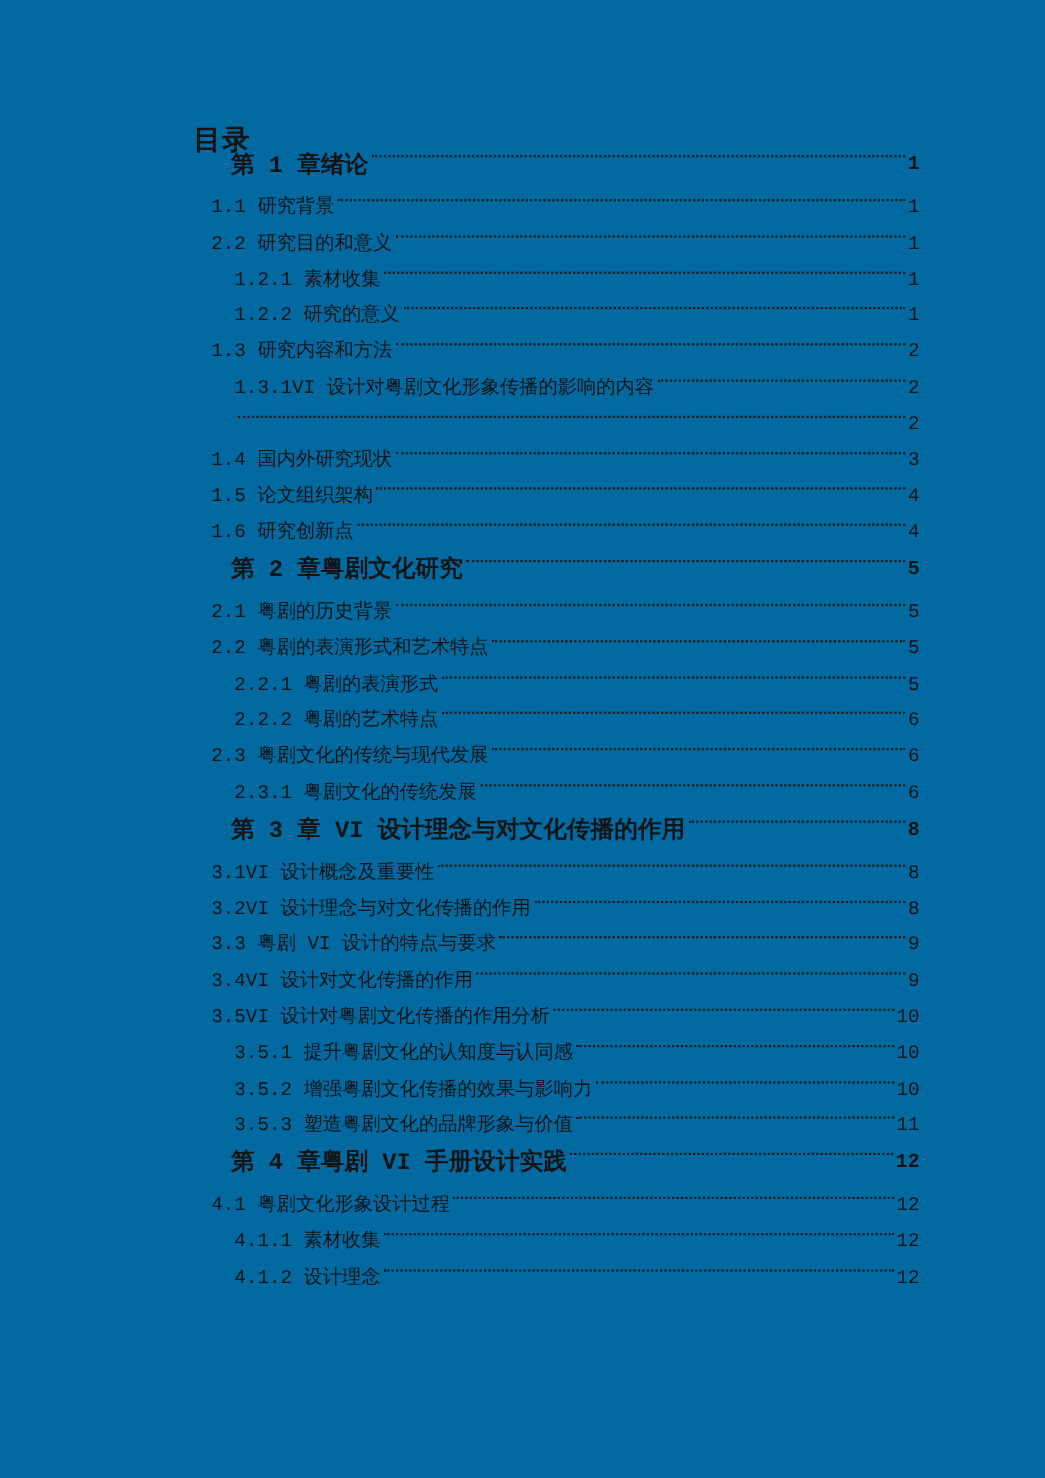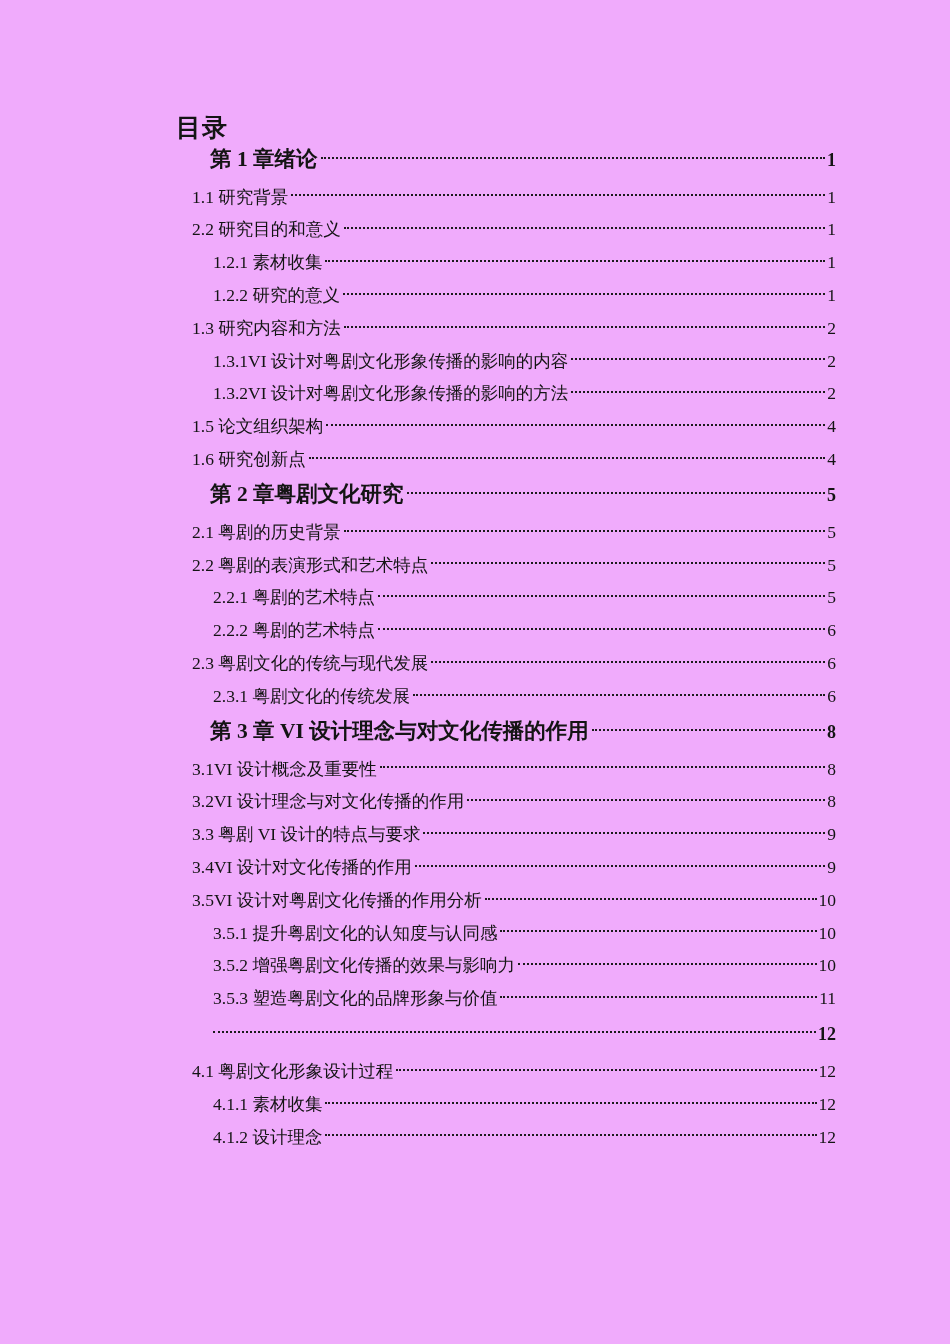--- a/index.html
+++ b/index.html
@@ -13,41 +13,42 @@
     position: relative;
     overflow: hidden;
     font-family: "Liberation Serif", "DejaVu Serif", serif;
     color: #141414;
   }
   .doc-page {
     position: absolute;
     left: 0; top: 0;
     width: 950px;
     height: 1344px;
-    background: #f0abfc;
+    background: #0369a1;
   }
   .content {
     position: absolute;
     left: 176px;
     top: 114px;
     width: 660px;
   }
   .toc-title {
     font-size: 25px;
     line-height: 27px;
     font-weight: 700;
     letter-spacing: 1px;
   }
   .toc-list {
     margin-top: 0;
   }
   .toc-row {
     display: flex;
-    align-items: center;
+    align-items: flex-start;
     height: 32.8px;
+    font-family: Liberation Mono, monospace;
   }
   .toc-label {
     white-space: pre;
     line-height: 1;
     flex: 0 0 auto;
   }
   .toc-leader {
     flex: 1 1 auto;
     min-width: 12px;
     border-bottom: 2px dotted #1b1b1b;
@@ -119,25 +120,29 @@
           <span class="toc-label">1.3 研究内容和方法</span>
           <span class="toc-leader"></span>
           <span class="toc-page">2</span>
         </div>
         <div class="toc-row level-3">
           <span class="toc-label">1.3.1VI 设计对粤剧文化形象传播的影响的内容</span>
           <span class="toc-leader"></span>
           <span class="toc-page">2</span>
         </div>
         <div class="toc-row level-3">
-          <span class="toc-label">1.3.2VI 设计对粤剧文化形象传播的影响的方法</span>
           <span class="toc-leader"></span>
           <span class="toc-page">2</span>
         </div>
         <div class="toc-row level-2">
+          <span class="toc-label">1.4 国内外研究现状</span>
+          <span class="toc-leader"></span>
+          <span class="toc-page">3</span>
+        </div>
+        <div class="toc-row level-2">
           <span class="toc-label">1.5 论文组织架构</span>
           <span class="toc-leader"></span>
           <span class="toc-page">4</span>
         </div>
         <div class="toc-row level-2">
           <span class="toc-label">1.6 研究创新点</span>
           <span class="toc-leader"></span>
           <span class="toc-page">4</span>
         </div>
         <div class="toc-row level-1">
@@ -149,21 +154,21 @@
           <span class="toc-label">2.1 粤剧的历史背景</span>
           <span class="toc-leader"></span>
           <span class="toc-page">5</span>
         </div>
         <div class="toc-row level-2">
           <span class="toc-label">2.2 粤剧的表演形式和艺术特点</span>
           <span class="toc-leader"></span>
           <span class="toc-page">5</span>
         </div>
         <div class="toc-row level-3">
-          <span class="toc-label">2.2.1 粤剧的艺术特点</span>
+          <span class="toc-label">2.2.1 粤剧的表演形式</span>
           <span class="toc-leader"></span>
           <span class="toc-page">5</span>
         </div>
         <div class="toc-row level-3">
           <span class="toc-label">2.2.2 粤剧的艺术特点</span>
           <span class="toc-leader"></span>
           <span class="toc-page">6</span>
         </div>
         <div class="toc-row level-2">
           <span class="toc-label">2.3 粤剧文化的传统与现代发展</span>
@@ -214,20 +219,21 @@
           <span class="toc-label">3.5.2 增强粤剧文化传播的效果与影响力</span>
           <span class="toc-leader"></span>
           <span class="toc-page">10</span>
         </div>
         <div class="toc-row level-3">
           <span class="toc-label">3.5.3 塑造粤剧文化的品牌形象与价值</span>
           <span class="toc-leader"></span>
           <span class="toc-page">11</span>
         </div>
         <div class="toc-row level-1">
+          <span class="toc-label">第 4 章粤剧 VI 手册设计实践</span>
           <span class="toc-leader"></span>
           <span class="toc-page">12</span>
         </div>
         <div class="toc-row level-2">
           <span class="toc-label">4.1 粤剧文化形象设计过程</span>
           <span class="toc-leader"></span>
           <span class="toc-page">12</span>
         </div>
         <div class="toc-row level-3">
           <span class="toc-label">4.1.1 素材收集</span>

